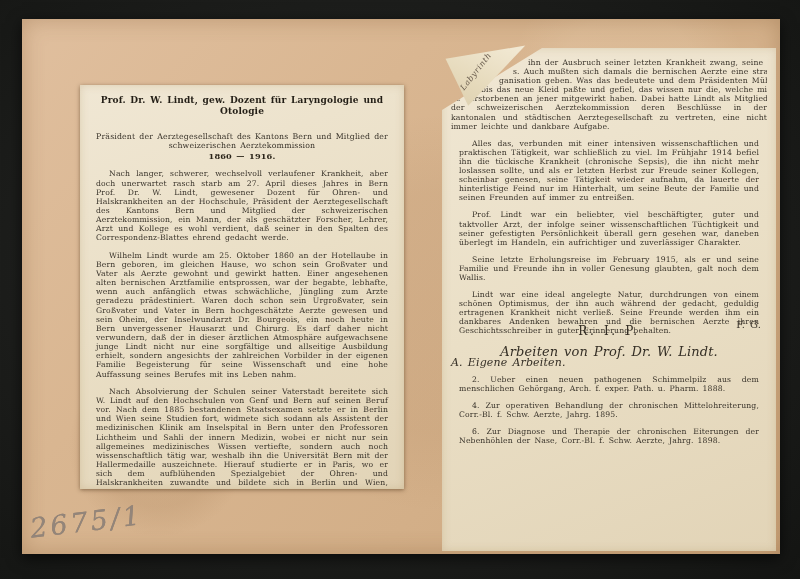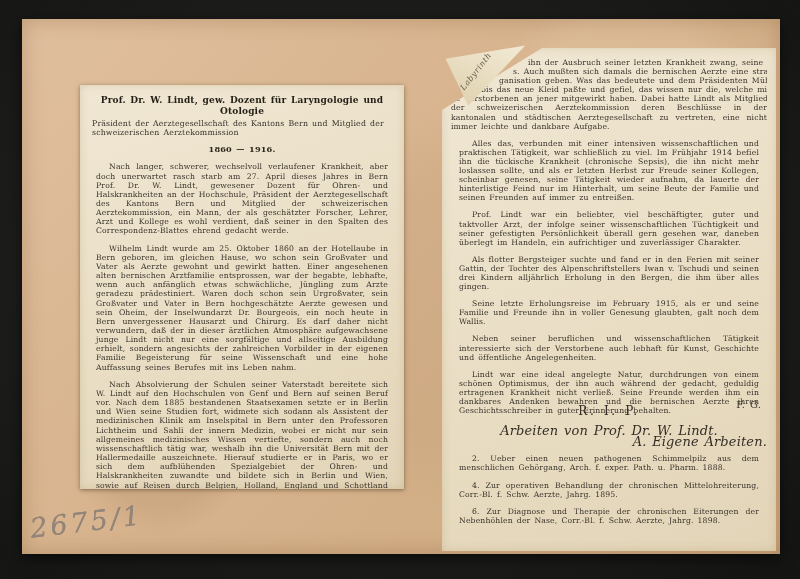--- a/index.html
+++ b/index.html
@@ -16,39 +16,39 @@
   .clipping{position:absolute;box-sizing:border-box;color:#3a342b;text-align:justify;
     background:linear-gradient(158deg,#f0e7d4 0%,#eadfc6 48%,#e2d4b7 100%);
     box-shadow:0 1px 4px rgba(55,32,8,.5), inset 0 0 9px rgba(150,115,60,.22);
     letter-spacing:.15px;word-spacing:1.4px;overflow:hidden;hyphens:auto;}
   .clip-left{left:58px;top:66px;width:324px;height:404px;padding:9px 8px;
     font-size:7.7px;line-height:9.15px;}
   .clip-right{left:420px;top:29px;width:334px;height:503px;padding:10px 9px;
     font-size:7.7px;line-height:9.1px;
     clip-path:polygon(0 62px,100px 0,100% 0,100% 100%,0 100%);}
   .c-title{font-weight:bold;text-align:center;font-size:9px;line-height:10.6px;
-    color:#231e16;margin:1px 0 3px;}
+    color:#231e16;margin:1px 0 16px;}
   .c-title span{display:block;}
-  .c-subtitle{text-align:left;font-size:7.8px;line-height:9px;margin:0 4px 2px;}
-  .c-dates{text-align:center;font-weight:bold;font-size:8.2px;margin:8px 0 4px;color:#2a2419;}
+  .c-subtitle{text-align:center;font-size:7.8px;line-height:9px;margin:0 4px 2px;}
+  .c-dates{text-align:center;font-weight:bold;font-size:8.2px;margin:2px 0 4px;color:#2a2419;}
   .para{margin:8px;text-indent:13px;}
   .opening{display:block;}
   .oline{display:block;text-align:justify;text-align-last:justify;white-space:nowrap;overflow:hidden;}
   .ol0{padding-left:77px;}
   .ol1{padding-left:62px;}
   .ol2{padding-left:48px;}
   .ol3{padding-left:30px;}
   .ol4{padding-left:0;}
   .orest{display:block;text-align:justify;}
   .p8wrap{position:relative;}
   .sig-fg{position:absolute;right:6px;bottom:6px;font-size:10px;color:#3a342b;background:transparent;}
   .sig-rip{position:absolute;left:0;right:0;bottom:-1px;text-align:center;
     letter-spacing:2.5px;font-size:12px;color:#342e25;}
   .works-heading{text-align:center;font-style:italic;font-size:13px;margin:11px 0 2px;color:#342e25;}
-  .works-subheading{text-align:right;font-style:italic;font-size:13px;margin:0 0 3px;color:#342e25;}
+  .works-subheading{text-align:left;font-style:italic;font-size:11px;margin:0 0 3px;color:#342e25;}
   .flap{position:absolute;left:421px;top:26px;width:84px;height:62px;z-index:6;
     clip-path:polygon(3% 22%,98% 1%,30% 98%);
     background:linear-gradient(205deg,#f1e8d2 10%,#e6dabc 60%,#dccfae 100%);
     filter:drop-shadow(-1px 2px 2px rgba(70,45,15,.45));}
   .flap-note{position:absolute;left:4px;top:22px;width:58px;text-align:center;
     transform:rotate(-52deg);font-style:italic;font-size:8px;color:#65584a;letter-spacing:.6px;}
   .archive-number{position:absolute;left:8px;top:487px;font-size:27px;color:#93857a;
     transform:rotate(-7deg);font-style:italic;letter-spacing:3px;
     text-shadow:0 0 .6px rgba(130,115,100,.8);}
 </style>
@@ -74,23 +74,21 @@
       <div class="opening">
         <span class="oline ol0">ihn der Ausbruch seiner letzten Krankheit zwang, seine Arbeit</span>
         <span class="oline ol1">s. Auch mußten sich damals die bernischen Aerzte eine straffere</span>
         <span class="oline ol2">ganisation geben. Was das bedeutete und dem Präsidenten Mühe</span>
         <span class="oline ol3">bis das neue Kleid paßte und gefiel, das wissen nur die, welche mit</span>
         <span class="oline ol4">de Verstorbenen an jener mitgewirkt haben. Dabei hatte Lindt als Mitglied</span>
         <span class="orest">der schweizerischen Aerztekommission deren Beschlüsse in der kantonalen und städtischen Aerztegesellschaft zu vertreten, eine nicht immer leichte und dankbare Aufgabe.</span>
       </div>
       <p class="para">Alles das, verbunden mit einer intensiven wissenschaftlichen und praktischen Tätigkeit, war schließlich zu viel. Im Frühjahr 1914 befiel ihn die tückische Krankheit (chronische Sepsis), die ihn nicht mehr loslassen sollte, und als er letzten Herbst zur Freude seiner Kollegen, scheinbar genesen, seine Tätigkeit wieder aufnahm, da lauerte der hinterlistige Feind nur im Hinterhalt, um seine Beute der Familie und seinen Freunden auf immer zu entreißen.</p>
       <p class="para">Prof. Lindt war ein beliebter, viel beschäftigter, guter und taktvoller Arzt, der infolge seiner wissenschaftlichen Tüchtigkeit und seiner gefestigten Persönlichkeit überall gern gesehen war, daneben überlegt im Handeln, ein aufrichtiger und zuverlässiger Charakter.</p>
-      <p class="para">Als flotter Bergsteiger suchte und fand er in den Ferien mit seiner Gattin, der Tochter des Alpenschriftstellers Iwan v. Tschudi und seinen drei Kindern alljährlich Erholung in den Bergen, die ihm über alles gingen.</p>
       <p class="para">Seine letzte Erholungsreise im February 1915, als er und seine Familie und Freunde ihn in voller Genesung glaubten, galt noch dem Wallis.</p>
-      <p class="para">Neben seiner beruflichen und wissenschaftlichen Tätigkeit interessierte sich der Verstorbene auch lebhaft für Kunst, Geschichte und öffentliche Angelegenheiten.</p>
       <div class="p8wrap">
         <p class="para">Lindt war eine ideal angelegte Natur, durchdrungen von einem schönen Optimismus, der ihn auch während der gedacht, geduldig ertragenen Krankheit nicht verließ. Seine Freunde werden ihm ein dankbares Andenken bewahren und die bernischen Aerzte ihren Geschichtsschreiber in guter Erinnerung behalten.</p>
         <span class="sig-fg">F. G.</span>
         <span class="sig-rip">R. I. P.</span>
       </div>
       <div class="works-heading">Arbeiten von Prof. Dr. W. Lindt.</div>
       <div class="works-subheading">A. Eigene Arbeiten.</div>
       <p class="para">2. Ueber einen neuen pathogenen Schimmelpilz aus dem menschlichen Gehörgang, Arch. f. exper. Path. u. Pharm. 1888.</p>
       <p class="para">4. Zur operativen Behandlung der chronischen Mittelohreiterung, Corr.-Bl. f. Schw. Aerzte, Jahrg. 1895.</p>
       <p class="para">6. Zur Diagnose und Therapie der chronischen Eiterungen der Nebenhöhlen der Nase, Corr.-Bl. f. Schw. Aerzte, Jahrg. 1898.</p>

